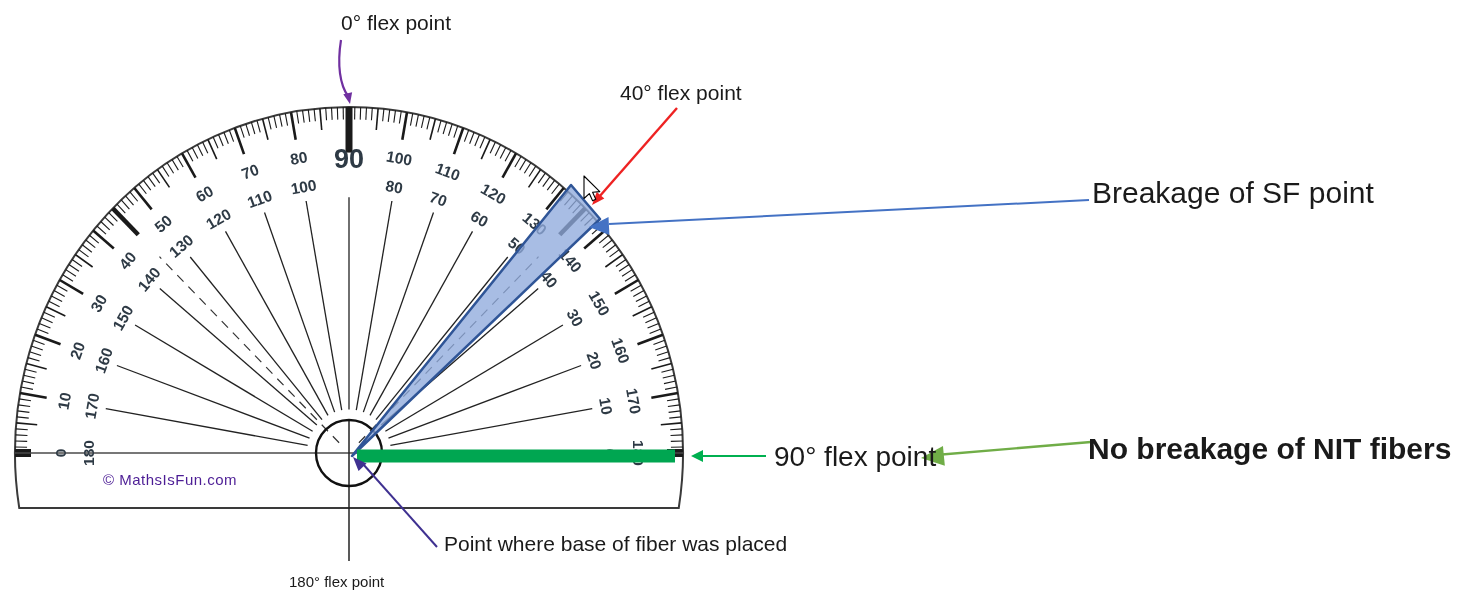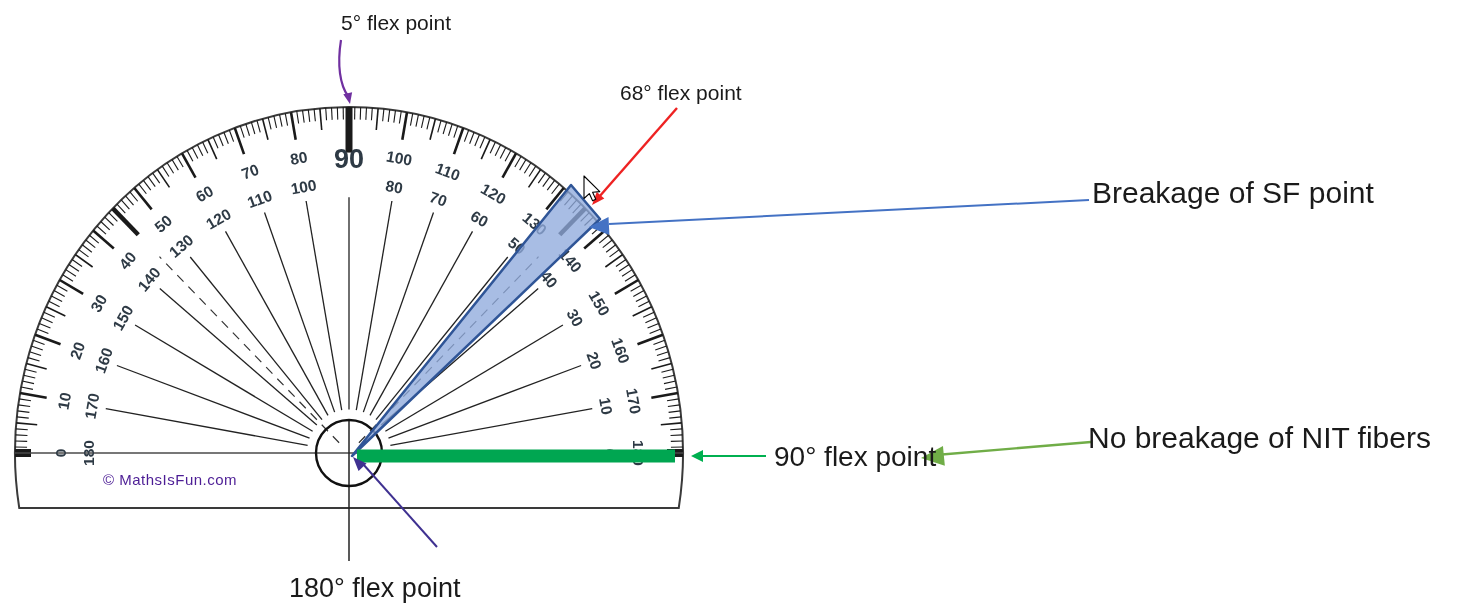--- a/index.html
+++ b/index.html
@@ -4,24 +4,24 @@
 <style>
   html,body{margin:0;padding:0;background:#fff;}
   #stage{position:relative;width:1478px;height:609px;background:#fff;overflow:hidden;
          font-family:"Liberation Sans",sans-serif;}
   #scene{position:absolute;left:0;top:0;}
   .label{position:absolute;color:#1a1a1a;white-space:nowrap;line-height:1.1;
          font-family:"Liberation Sans",sans-serif;}
   .flex0  {left:341px; top:11px;  font-size:21px;}
   .flex45 {left:620px; top:81px;  font-size:21px;}
   .flex90 {left:774px; top:442px; font-size:28px;}
-  .flex180{left:289px; top:574px; font-size:27px;text-align:right;}
+  .flex180{left:289px; top:574px; font-size:15px;text-align:right;}
   .basept {left:444px; top:532px; font-size:21px;}
   .sf     {left:1092px;top:176px; font-size:30px;}
-  .nit    {left:1088px;top:421px; font-size:30px;}
+  .nit    {left:1088px;top:432px; font-size:30px;font-weight:bold;}
   .copyright{left:103px;top:472px;font-size:15px;color:#4c1d95;letter-spacing:.5px;}
 </style>
 </head>
 <body>
 
 <div id="stage">
   <svg id="scene" width="1478" height="609" viewBox="0 0 1478 609">
       <g>
         <path d="M 19.250012445928803 508 A 334 346 0 1 1 678.7499875540711 508 Z" fill="#ffffff" stroke="#3a3a3a" stroke-width="2"></path>
         <g>
@@ -293,20 +293,21 @@
         <line x1="1091" y1="442" x2="936" y2="455" stroke="#70AD47" stroke-width="2.4"></line>
         <polygon points="921,458 942.9568420526857,445.8798891476434 944.8390083190559,465.791128439705" fill="#70AD47"></polygon>
       </g>
       <g>
         <line x1="437" y1="547" x2="363" y2="464" stroke="#3F3191" stroke-width="2"></line>
         <polygon points="353,457 366.5704223997804,463.4879608423246 358.52553168196954,470.9899428030121" fill="#3F3191"></polygon>
       </g>
       <path d="M584,176 L584,198.5 L589.3,193.6 L592.6,200.8 L595.8,199.3 L592.6,192.3 L599.8,191.6 Z" fill="#ffffff" stroke="#000" stroke-width="1.1" stroke-linejoin="round"></path>
     </svg>
 
-  <div class="label flex0">5° flex point</div>
-  <div class="label flex45">68° flex point</div>
+  <div class="label flex0">0° flex point</div>
+  <div class="label flex45">40° flex point</div>
   <div class="label flex90">90° flex point</div>
   <div class="label flex180">180° flex point</div>
+  <div class="label basept">Point where base of fiber was placed</div>
   <div class="label sf">Breakage of SF point</div>
   <div class="label nit">No breakage of NIT fibers</div>
   <div class="label copyright">© MathsIsFun.com</div>
 </div>
 
 </body></html>

